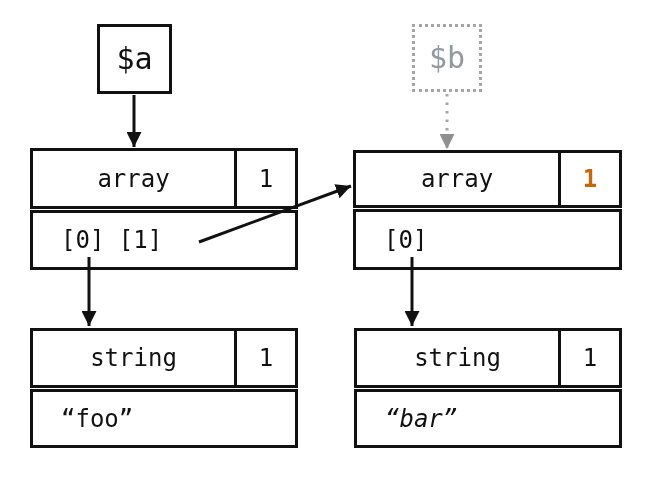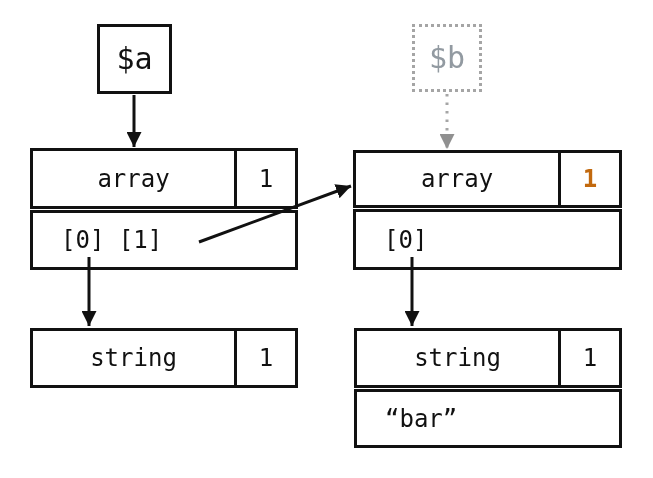--- a/index.html
+++ b/index.html
@@ -70,21 +70,21 @@
   #array2 { left: 353px; top: 150px; width: 269px; }
   #array2 .header { height: 58px; }
   #array2 .body   { height: 61px; }
 
   #string1 { left: 30px;  top: 328px; width: 268px; }
   #string1 .header { height: 60px; }
   #string1 .body   { height: 59px; }
 
   #string2 { left: 354px; top: 328px; width: 268px; }
   #string2 .header { height: 60px; }
-  #string2 .body   { height: 59px; }
+  #string2 .body   { height: 59px; font-style: italic; }
 
   
   svg.arrows {
     position: absolute;
     left: 0; top: 0;
     width: 653px;
     height: 478px;
     pointer-events: none;
     z-index: 10;
   }
@@ -118,20 +118,21 @@
       <div class="cell ref highlight">1</div>
     </div>
     <div class="row body">[0]</div>
   </div>
 
   <div class="node" id="string1">
     <div class="row header">
       <div class="cell type">string</div>
       <div class="cell ref">1</div>
     </div>
+    <div class="row body">“foo”</div>
   </div>
 
   <div class="node" id="string2">
     <div class="row header">
       <div class="cell type">string</div>
       <div class="cell ref">1</div>
     </div>
     <div class="row body">“bar”</div>
   </div>
 

